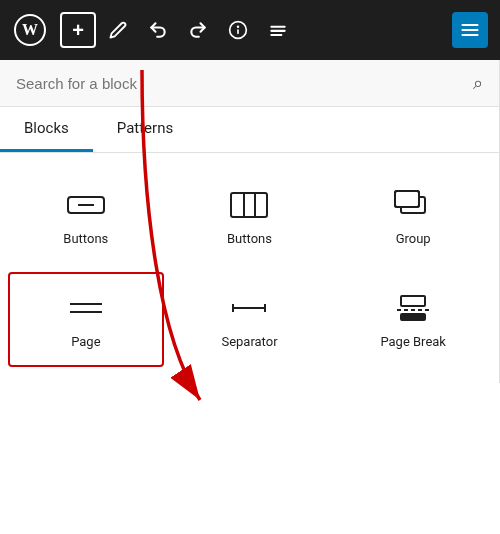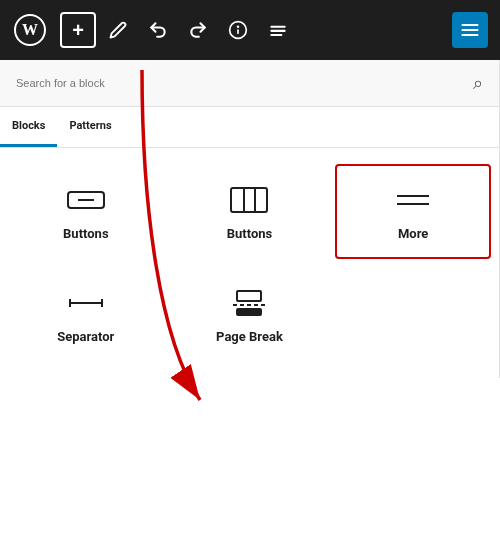--- a/index.html
+++ b/index.html
@@ -66,57 +66,56 @@
       border-bottom: 1px solid #e0e0e0;
       display: flex;
       align-items: center;
       background: #f8f8f8;
     }
 
     .search-input {
       flex: 1;
       border: none;
       background: transparent;
-      font-size: 11px;
+      font-size: 15px;
       color: #1d4ed8;
       outline: none;
     }
 
     .search-icon {
       color: #555;
       font-size: 18px;
     }
 
     
     .tabs {
       display: flex;
       border-bottom: 1px solid #e0e0e0;
     }
 
     .tab {
-      padding: 12px 12px;
-      font-size: 11px;
-      font-weight: 700;
+      padding: 12px 24px;
+      font-size: 15px;
+      font-weight: 400;
       cursor: pointer;
       color: #1e1e1e;
       border-bottom: 3px solid transparent;
     }
 
     .tab.active {
       border-bottom: 3px solid #007cba;
       color: #1e1e1e;
     }
 
     
     .blocks-grid {
       display: grid;
       grid-template-columns: repeat(3, 1fr);
       padding: 16px 8px;
       gap: 8px;
-      font-weight: bold;
     }
 
     .block-item {
       display: flex;
       flex-direction: column;
       align-items: center;
       justify-content: center;
       padding: 16px 8px;
       cursor: pointer;
       border-radius: 4px;
@@ -251,29 +250,39 @@
       <div class="block-icon">
         <svg width="40" height="28" viewBox="0 0 40 28" fill="none" stroke="#1e1e1e" stroke-width="2">
           <rect x="2" y="2" width="36" height="24" rx="2"></rect>
           <line x1="15" y1="2" x2="15" y2="26"></line>
           <line x1="26" y1="2" x2="26" y2="26"></line>
         </svg>
       </div>
       <span class="block-label">Buttons</span>
     </div>
 
+    <div class="block-item">
+      <div class="block-icon">
+        <svg width="40" height="32" viewBox="0 0 40 32" fill="none" stroke="#1e1e1e" stroke-width="2">
+          <rect x="8" y="8" width="24" height="16" rx="2"></rect>
+          <rect x="2" y="2" width="24" height="16" rx="2" fill="white"></rect>
+          <rect x="2" y="2" width="24" height="16" rx="2"></rect>
+        </svg>
+      </div>
+      <span class="block-label">Group</span>
+    </div>
 
     <div class="block-item highlighted">
       <div class="block-icon">
         <svg width="40" height="28" viewBox="0 0 40 28" fill="none" stroke="#1e1e1e" stroke-width="2">
           <line x1="4" y1="10" x2="36" y2="10"></line>
           <line x1="4" y1="18" x2="36" y2="18"></line>
         </svg>
       </div>
-      <span class="block-label">More</span>
+      <span class="block-label">Page</span>
     </div>
 
     <div class="block-item">
       <div class="block-icon">
         <svg width="40" height="28" viewBox="0 0 40 28" fill="none" stroke="#1e1e1e" stroke-width="2">
           <line x1="4" y1="14" x2="36" y2="14"></line>
           <line x1="4" y1="10" x2="4" y2="18"></line>
           <line x1="36" y1="10" x2="36" y2="18"></line>
         </svg>
       </div>

